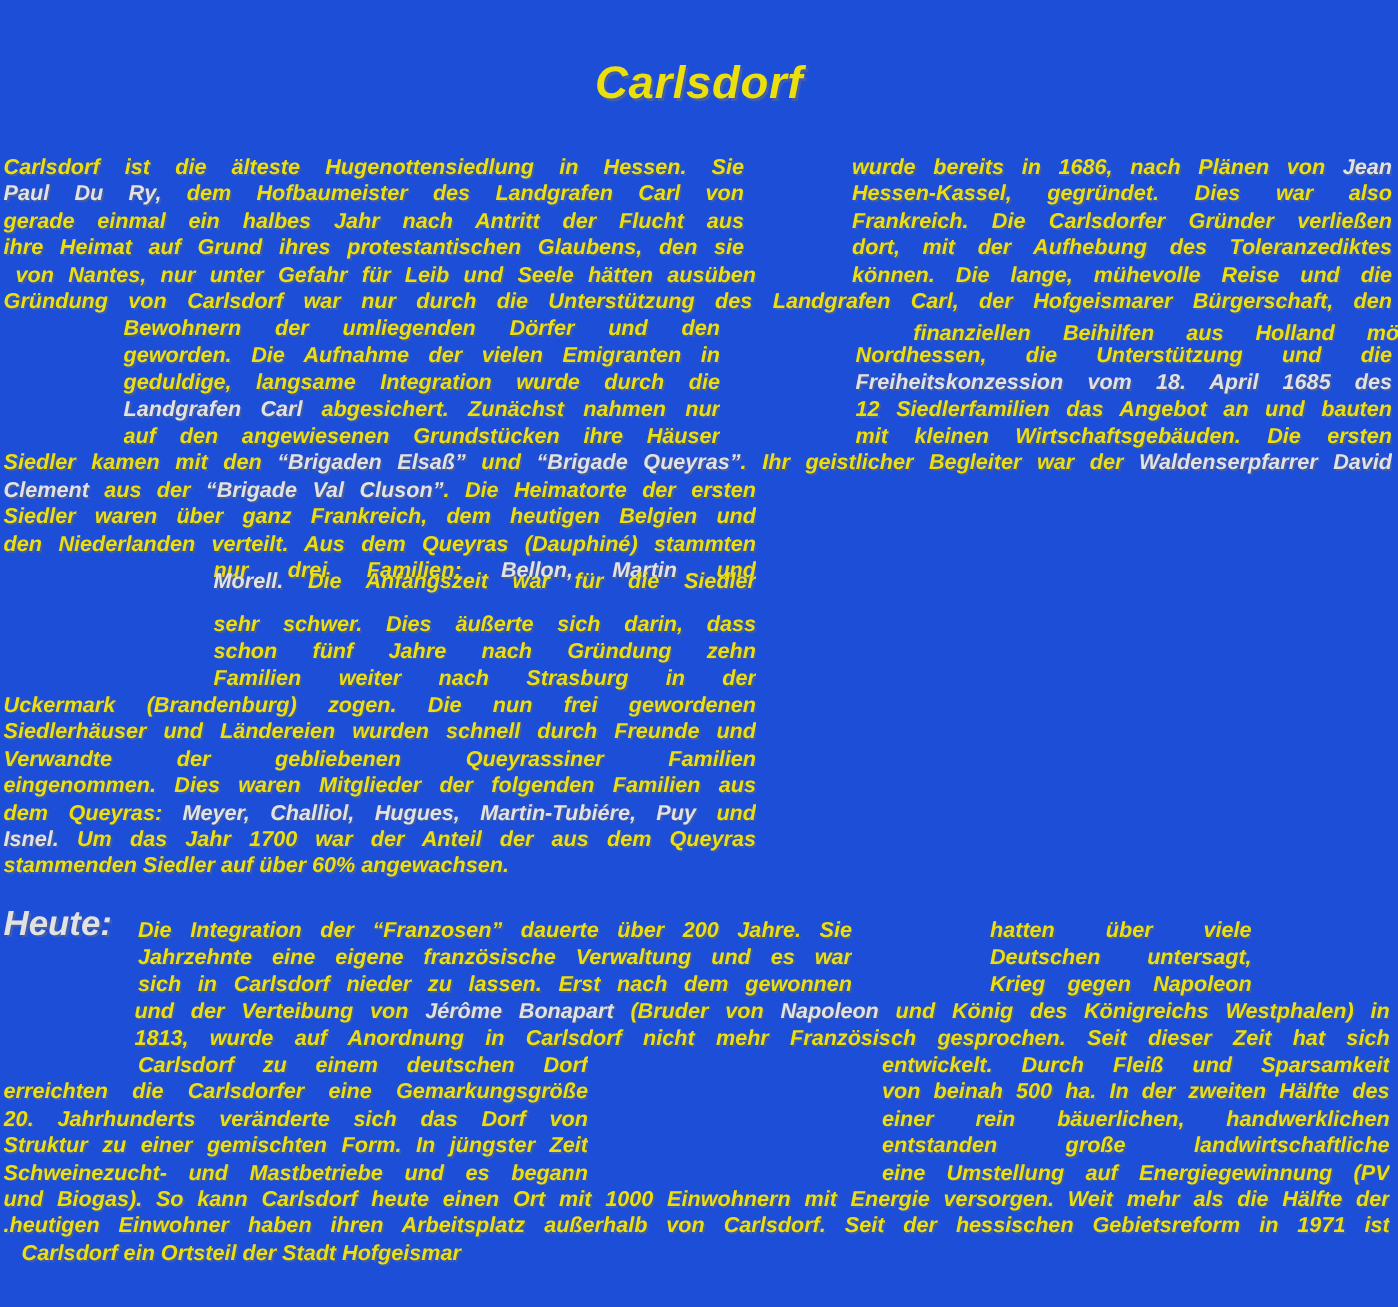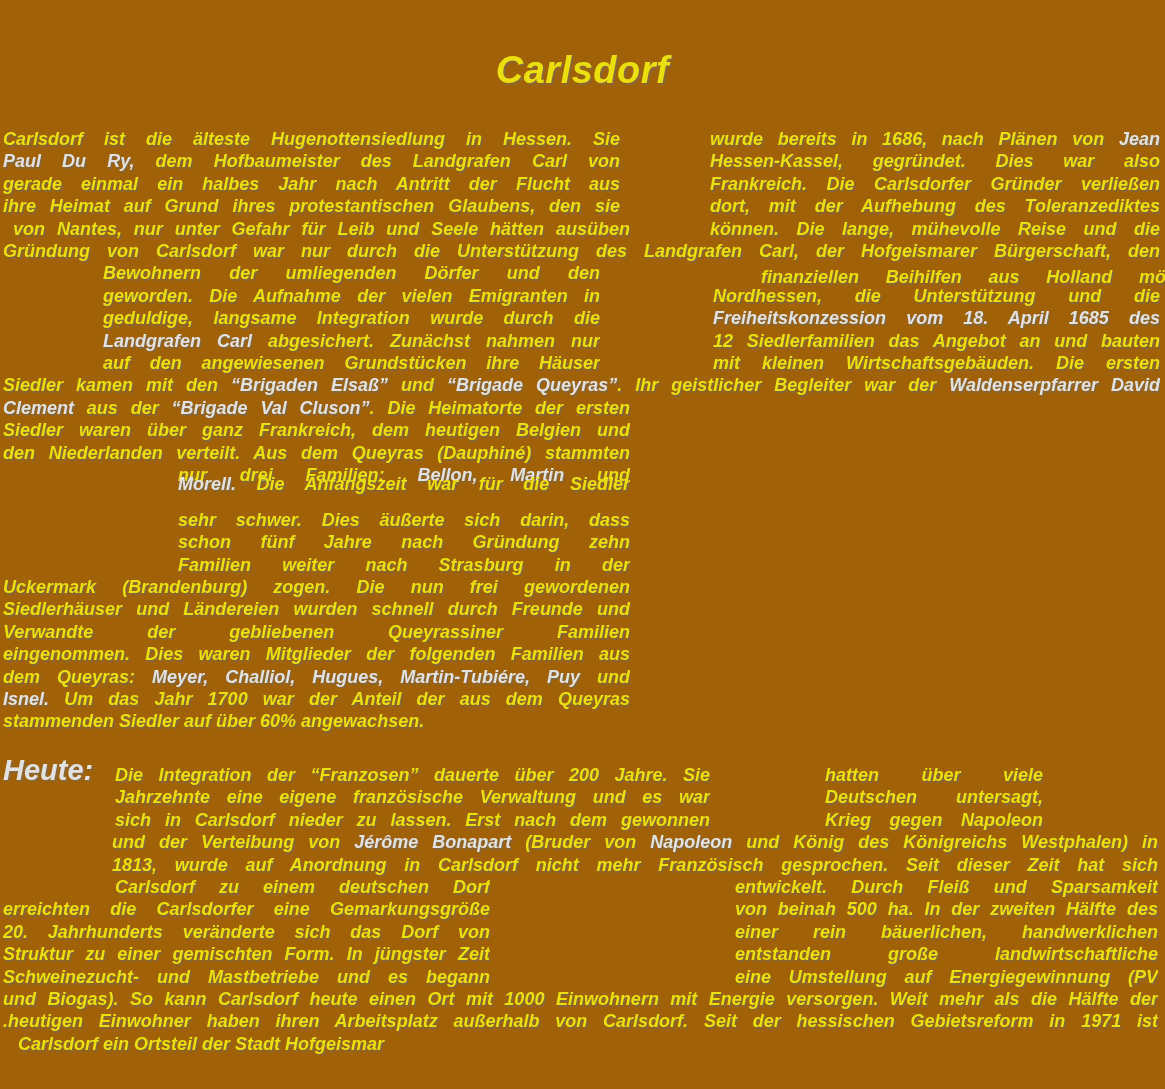--- a/index.html
+++ b/index.html
@@ -46,21 +46,21 @@
     text-shadow: 1.5px 1.5px 0 rgba(105,105,105,0.5);
   }
   .tline.noj {
     text-align: center;
     text-align-last: left;
   }
 </style>
 </head>
 <body>
 
-<div class="slide" style="background: #a16207; font-style: italic;">
+<div class="slide" style="background: #1d4ed8; font-style: italic;">
   <div class="page-title" style="color: rgb(236, 223, 14); top: 50px;">Carlsdorf</div>
   <div class="sec-heading" style="color: rgb(226, 226, 226); top: 754px;">Heute:</div>
   <div>
       <div class="tline" style="top: 128px; left: 3px; width: 617px;"><span style="color: rgb(236, 223, 14);">Carlsdorf ist die älteste Hugenottensiedlung in Hessen. Sie</span></div>
       <div class="tline" style="top: 128px; left: 710px; width: 450px;"><span style="color: rgb(236, 223, 14);">wurde bereits in 1686, nach Plänen von </span><span style="color: rgb(226, 226, 226);">Jean</span></div>
       <div class="tline" style="top: 150.4px; left: 3px; width: 617px;"><span style="color: rgb(226, 226, 226);">Paul Du Ry,</span><span style="color: rgb(236, 223, 14);"> dem Hofbaumeister des Landgrafen Carl von</span></div>
       <div class="tline" style="top: 150.4px; left: 710px; width: 450px;"><span style="color: rgb(236, 223, 14);">Hessen-Kassel, gegründet. Dies war also</span></div>
       <div class="tline" style="top: 172.8px; left: 3px; width: 617px;"><span style="color: rgb(236, 223, 14);">gerade einmal ein halbes Jahr nach Antritt der Flucht aus</span></div>
       <div class="tline" style="top: 172.8px; left: 710px; width: 450px;"><span style="color: rgb(236, 223, 14);">Frankreich. Die Carlsdorfer Gründer verließen</span></div>
       <div class="tline" style="top: 195.2px; left: 3px; width: 617px;"><span style="color: rgb(236, 223, 14);">ihre Heimat auf Grund ihres protestantischen Glaubens, den sie</span></div>

